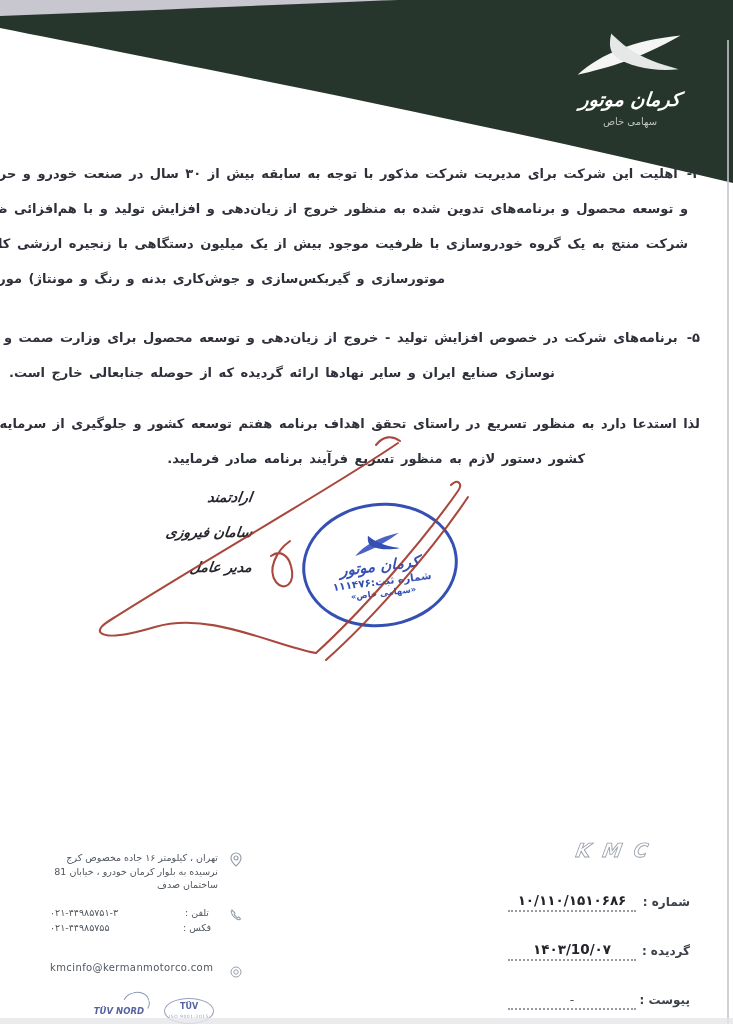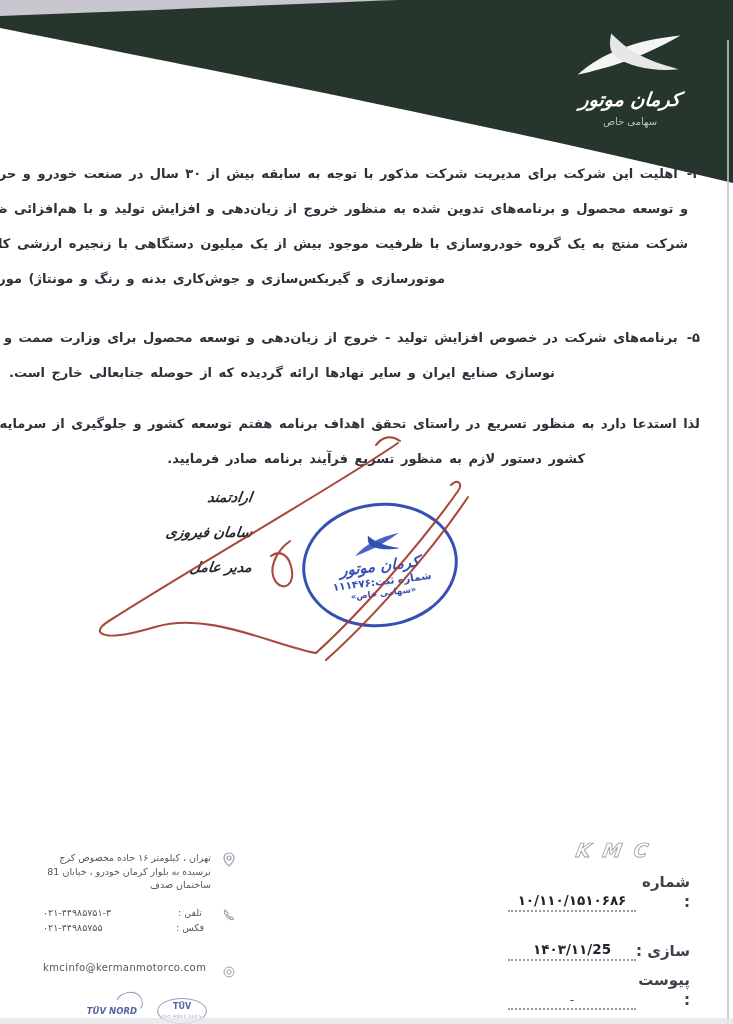--- a/index.html
+++ b/index.html
@@ -32,21 +32,21 @@
   .sig-svg{position:absolute;left:60px;top:423px;z-index:4;pointer-events:none;}
   
   .stamp{position:absolute;left:302px;top:503px;width:150px;height:118px;border:3px solid #3550b4;
          border-radius:50%;transform:rotate(-7deg);color:#3550b4;display:flex;flex-direction:column;
          align-items:center;justify-content:center;z-index:3;background:rgba(255,255,255,0.0);}
   .stamp-brand{font-size:15px;font-weight:bold;font-style:italic;direction:rtl;line-height:16px;
                transform:skewX(-5deg);}
   .stamp-reg{font-size:10.5px;font-weight:bold;direction:rtl;line-height:14px;}
   .stamp-type{font-size:8.5px;font-weight:bold;direction:rtl;line-height:11px;}
   
-  .f-left{position:absolute;left:43px;top:851px;width:192px;color:#50575f;}
+  .f-left{position:absolute;left:50px;top:851px;width:192px;color:#50575f;}
   .f-group{display:flex;direction:rtl;gap:10px;align-items:flex-start;}
   .f-icon{flex:0 0 14px;padding-top:1px;}
   .addr{font-size:9.5px;line-height:13.5px;text-align:right;direction:rtl;}
   .contact{margin-top:13px;}
   .c-row{display:flex;direction:rtl;font-size:9.5px;line-height:15px;}
   .c-label{width:42px;text-align:center;}
   .c-val{flex:1;direction:ltr;text-align:left;letter-spacing:1px;}
   .email-row{margin-top:27px;}
   .email-val{flex:1;direction:ltr;text-align:left;font-size:10px;letter-spacing:.4px;}
   .certs{margin-top:16px;display:flex;gap:20px;align-items:center;padding-right:28px;direction:rtl;}
@@ -57,21 +57,21 @@
   .tuv-oval{width:50px;height:26px;border:1.5px solid #98a1c4;border-radius:50%;color:#5562a0;
             text-align:center;font-size:8px;font-weight:bold;line-height:10px;padding-top:3px;
             box-sizing:border-box;}
   .tuv-oval small{display:block;font-size:4.5px;font-weight:normal;color:#9aa2bd;letter-spacing:.5px;}
   
   .f-right{position:absolute;right:33px;top:839px;width:192px;}
   .kmc{display:block;margin:0 0 10px auto;}
   .field-row{display:flex;align-items:flex-end;height:22px;margin-top:27px;}
   .field-vals{flex:1;border-bottom:2px dotted #9a9aa2;text-align:center;direction:ltr;
               font-size:13.5px;font-weight:bold;color:#23232c;line-height:16px;height:18px;}
-  .field-label{width:54px;text-align:right;direction:rtl;font-size:15px;font-weight:bold;
+  .field-label{width:54px;text-align:right;direction:rtl;font-size:12px;font-weight:bold;
                color:#3c434b;padding-right:10px;line-height:20px;}
   
   .edge-right{position:absolute;right:4px;top:40px;bottom:0;width:2px;background:#c3c3cb;opacity:.8;}
   .edge-bottom{position:absolute;left:0;right:0;bottom:0;height:6px;background:#e6e6ea;opacity:.8;}
 </style>
 </head>
 <body>
 
 <div class="page">
 
@@ -189,22 +189,22 @@
 
   <div class="f-right">
     <svg class="kmc" width="160" height="24" viewBox="0 0 160 24">
       <text x="80" y="18" text-anchor="middle" font-family="DejaVu Sans, sans-serif" font-size="19" font-style="italic" font-weight="bold" letter-spacing="12" fill="none" stroke="#9ba2ab" stroke-width="0.9" transform="skewX(-10)">KMC</text>
     </svg>
     <div class="field-row">
       <span class="field-vals">۱۰/۱۱۰/۱۵۱۰۶۸۶</span>
       <span class="field-label">شماره :</span>
     </div>
     <div class="field-row">
-      <span class="field-vals">۱۴۰۳/۱۱/25</span>
-      <span class="field-label">سازی :</span>
+      <span class="field-vals">۱۴۰۳/10/۰۷</span>
+      <span class="field-label">گردیده :</span>
     </div>
     <div class="field-row">
       <span class="field-vals" style="font-size:9px;color:#55555e">ـ</span>
       <span class="field-label">پیوست :</span>
     </div>
   </div>
 
   <div class="edge-right"></div>
   <div class="edge-bottom"></div>
 </div>

